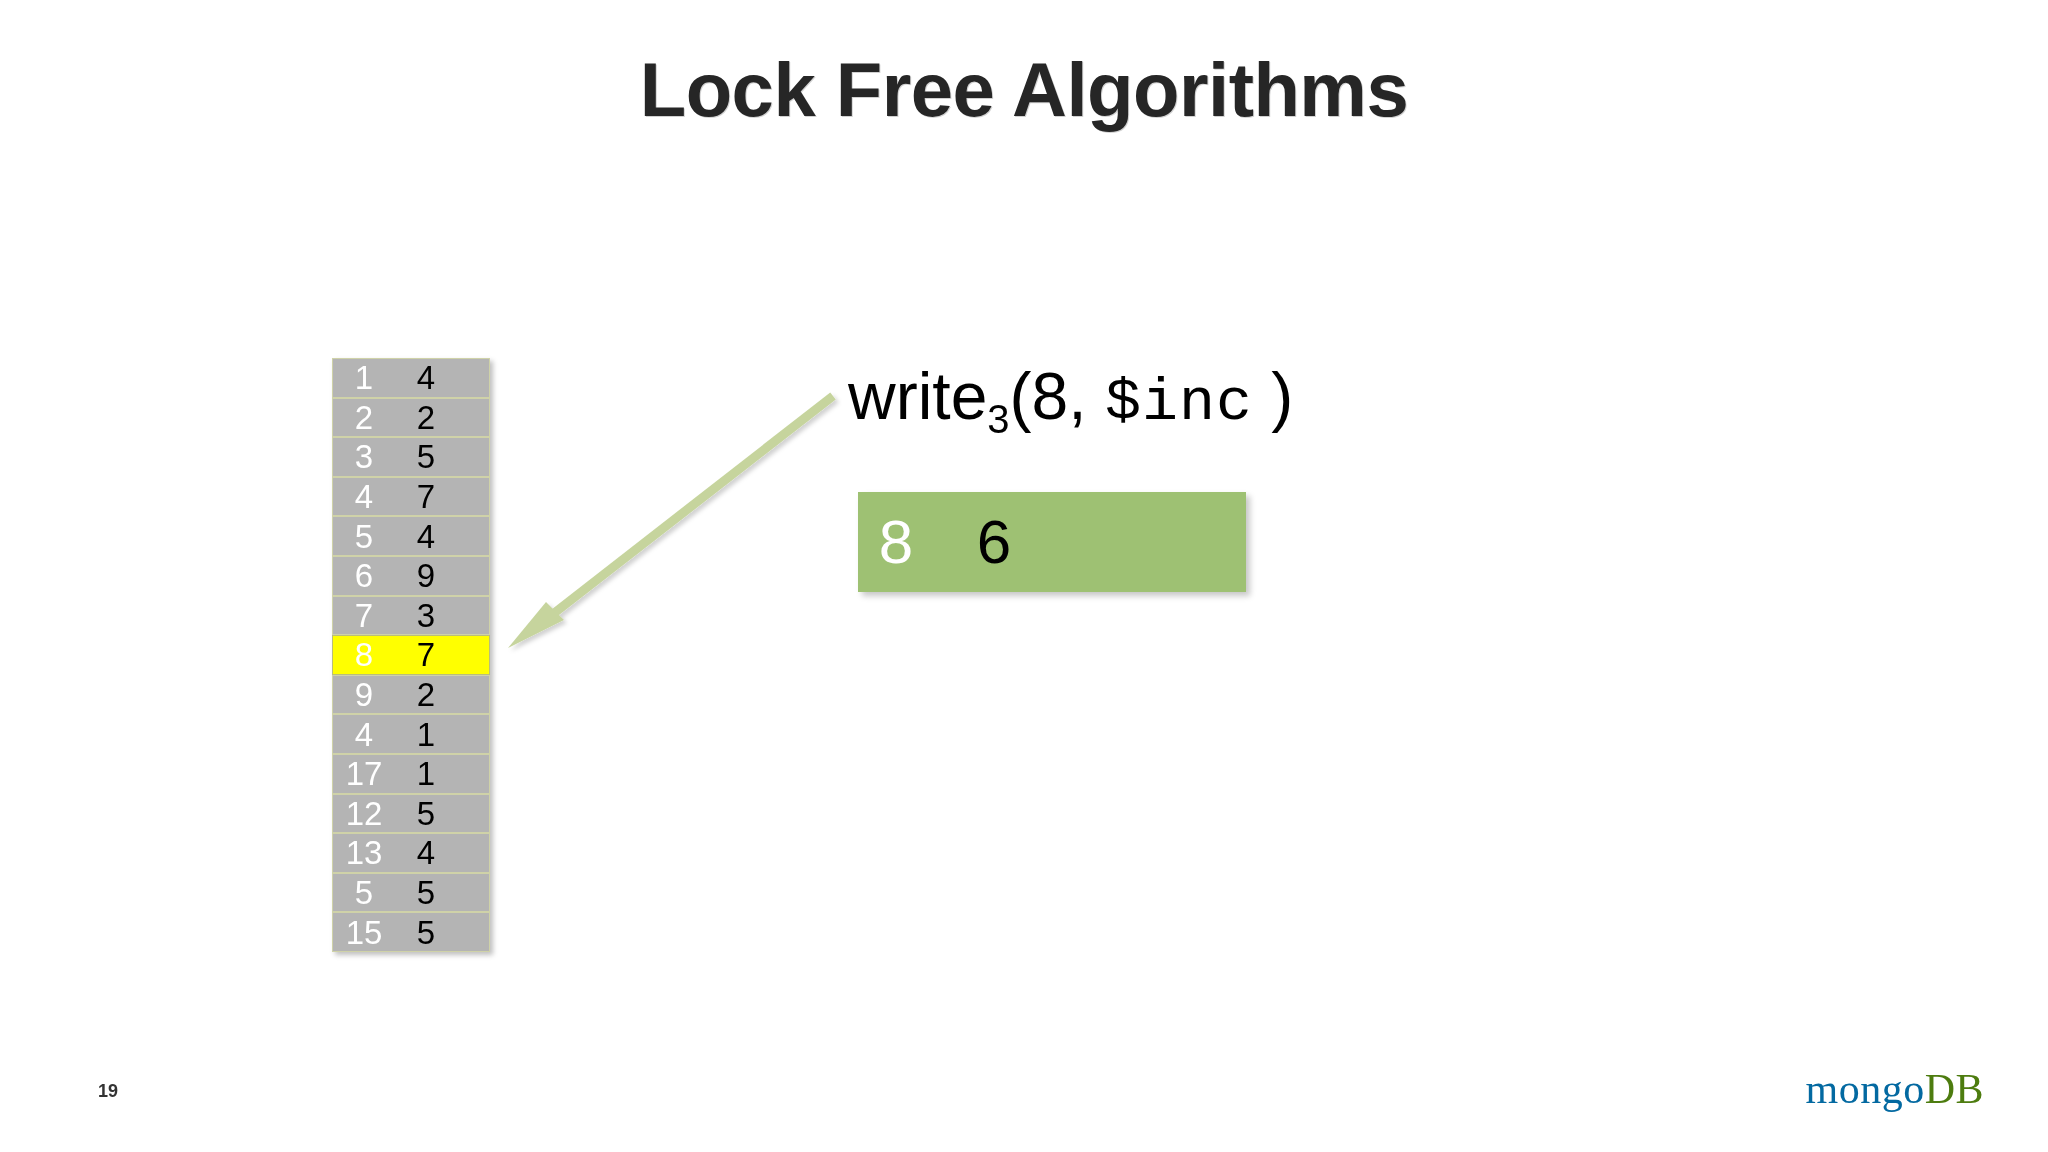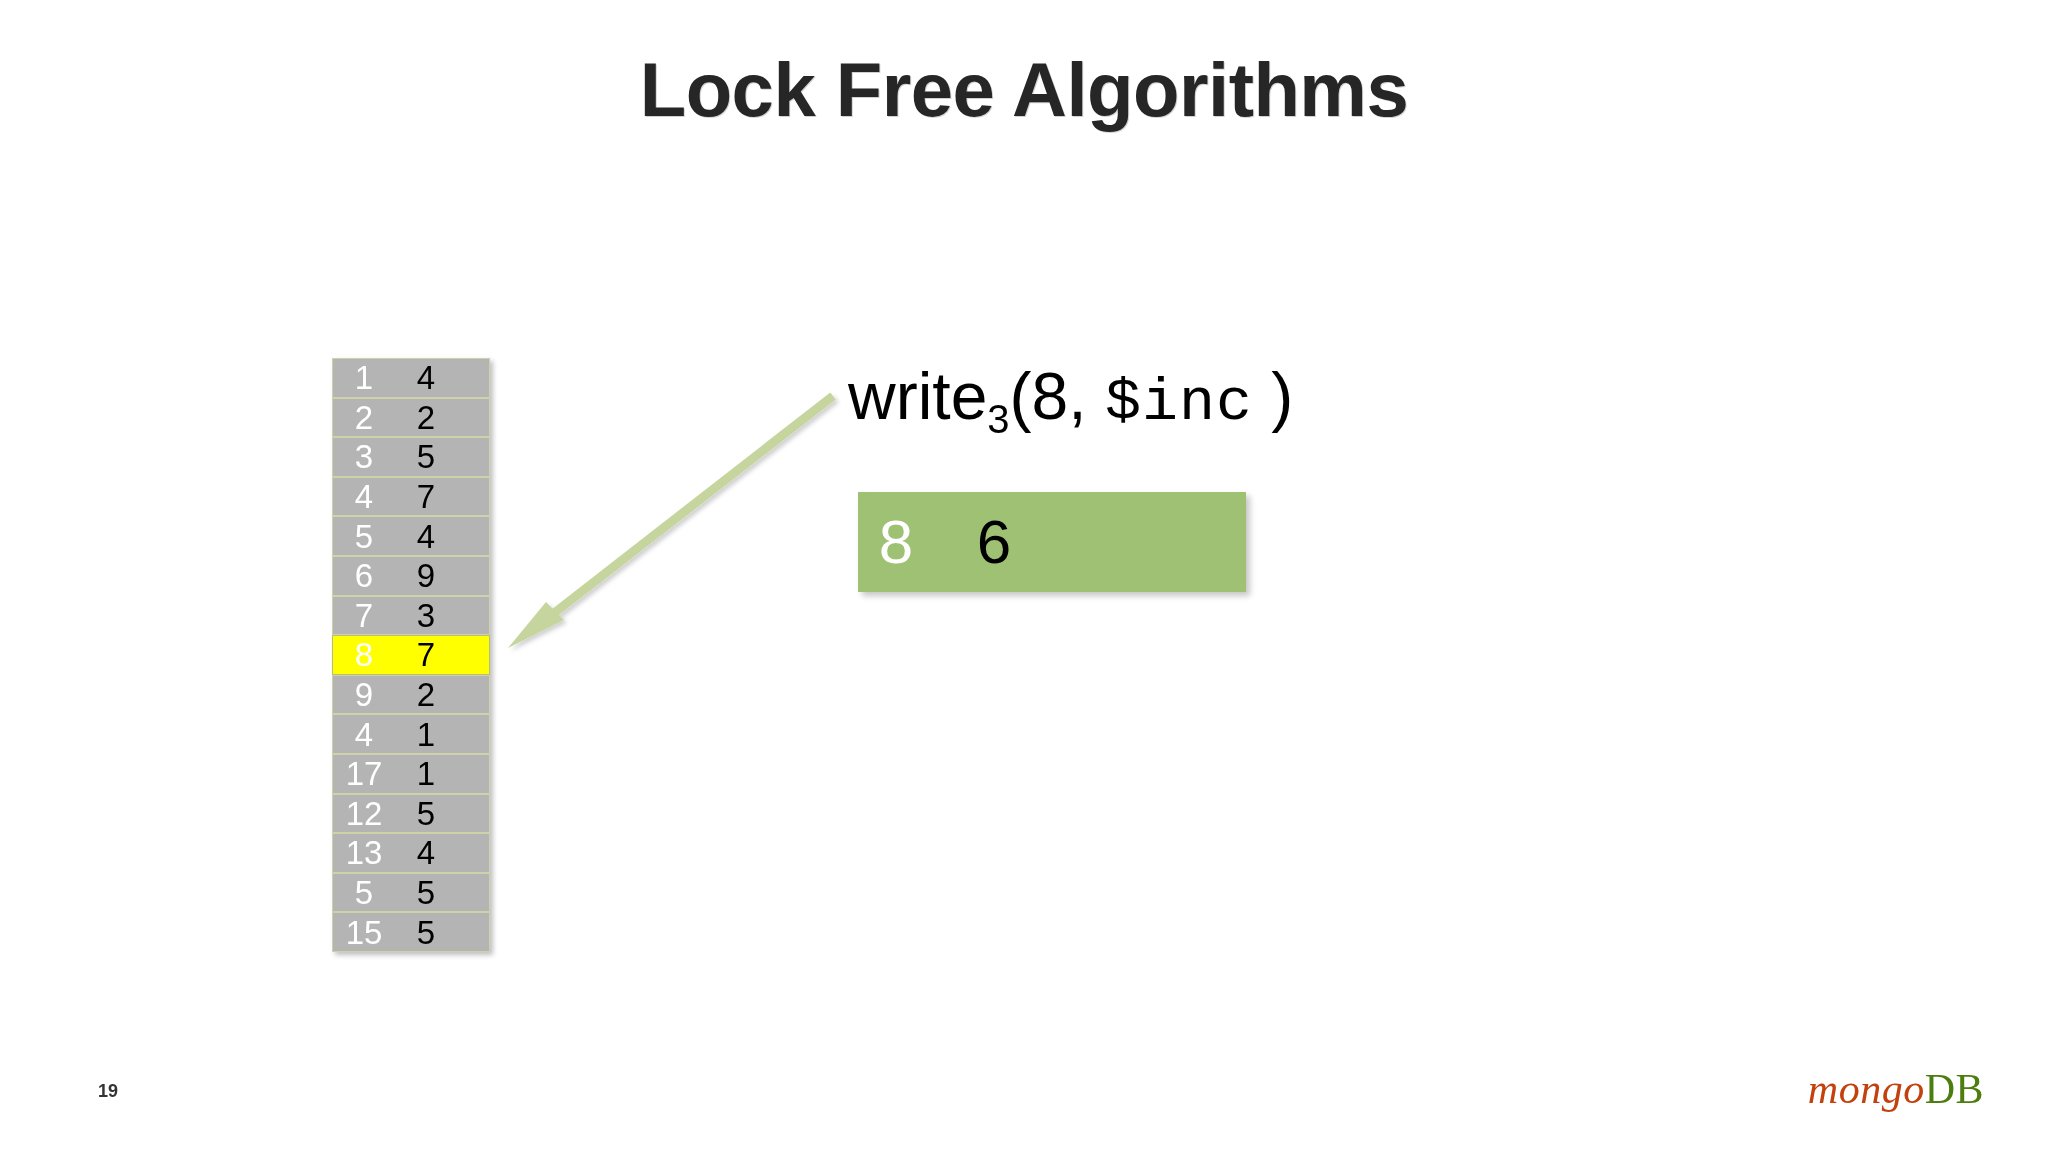--- a/index.html
+++ b/index.html
@@ -151,21 +151,21 @@
   #brand-logo {
     position: absolute;
     right: 72px;
     top: 1068px;
     font-family: "Liberation Serif", serif;
     font-size: 42px;
     letter-spacing: 0.5px;
     line-height: 1;
     white-space: nowrap;
   }
-  #brand-logo .brand-mongo { color: #c2410c; font-style: italic; }
+  #brand-logo .brand-mongo { color: #0369a1; }
   #brand-logo .brand-db { color: #4d7c0f; }
 </style>
 </head>
 <body>
 
 <div id="slide">
 
   <div id="slide-title">Lock Free Algorithms</div>
 
   <div id="memory-table">

